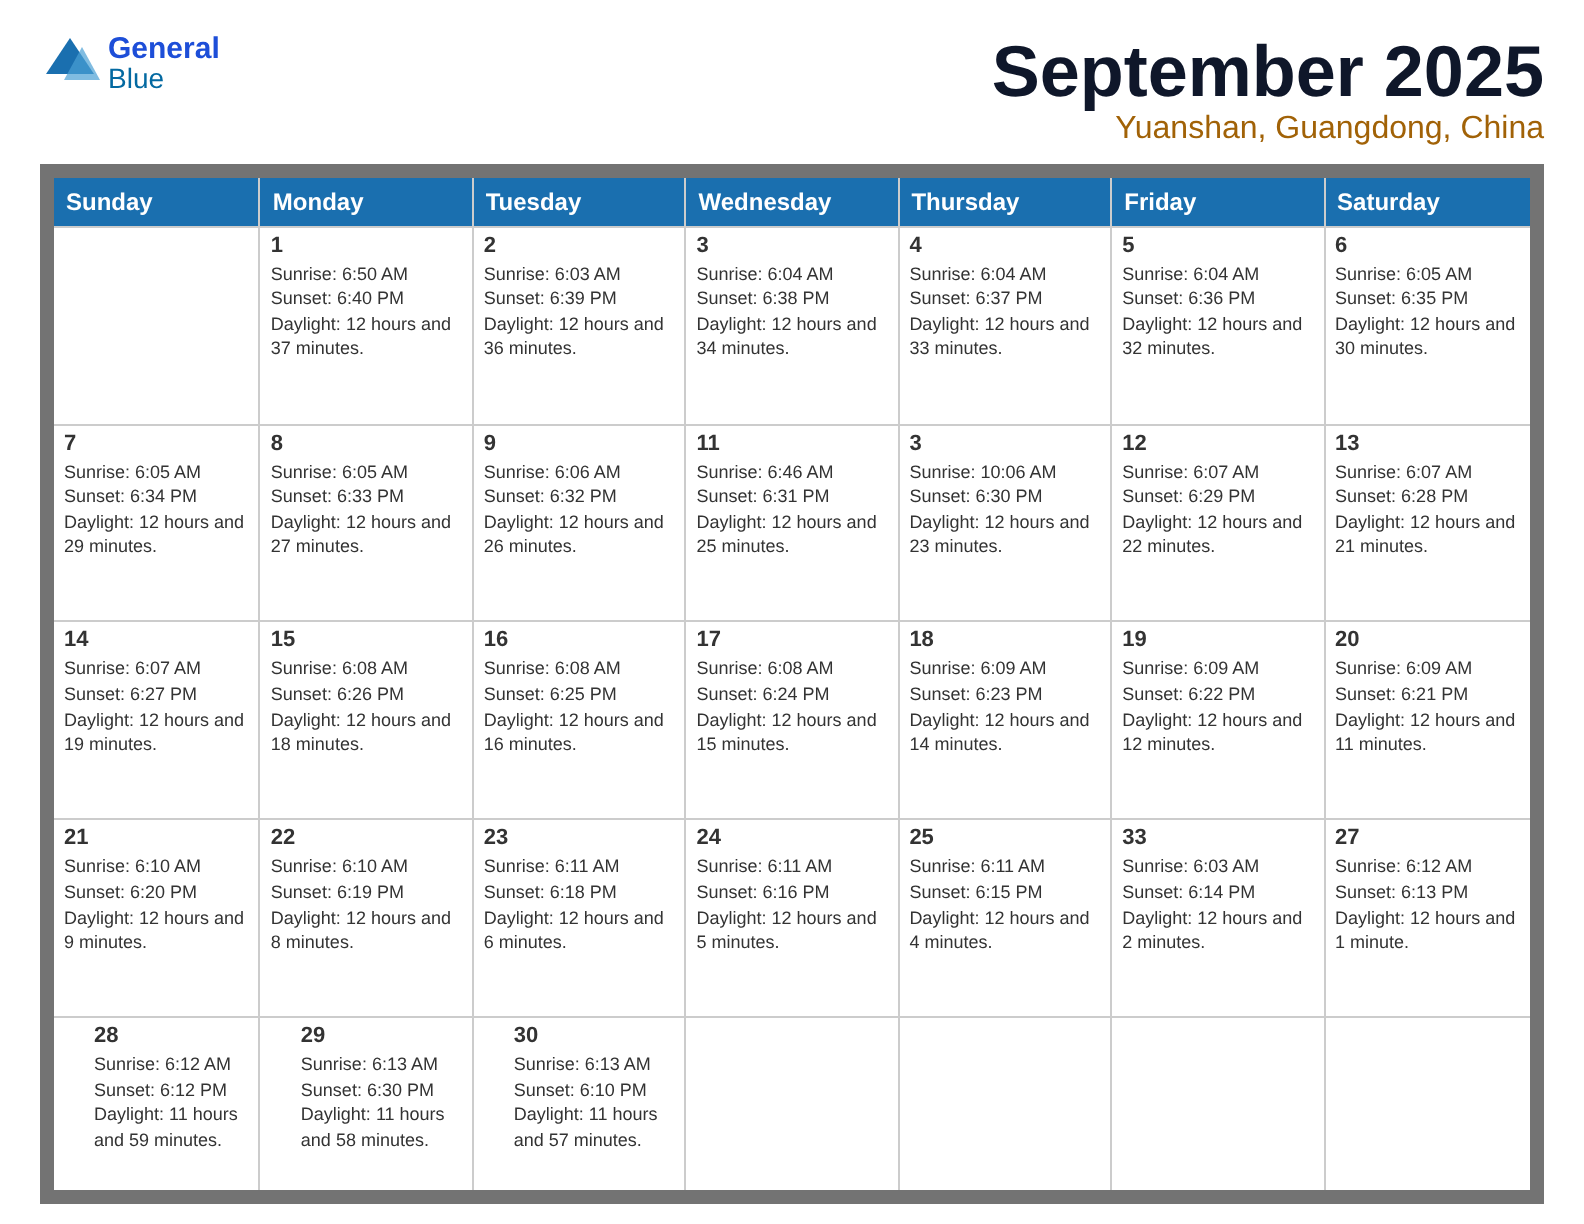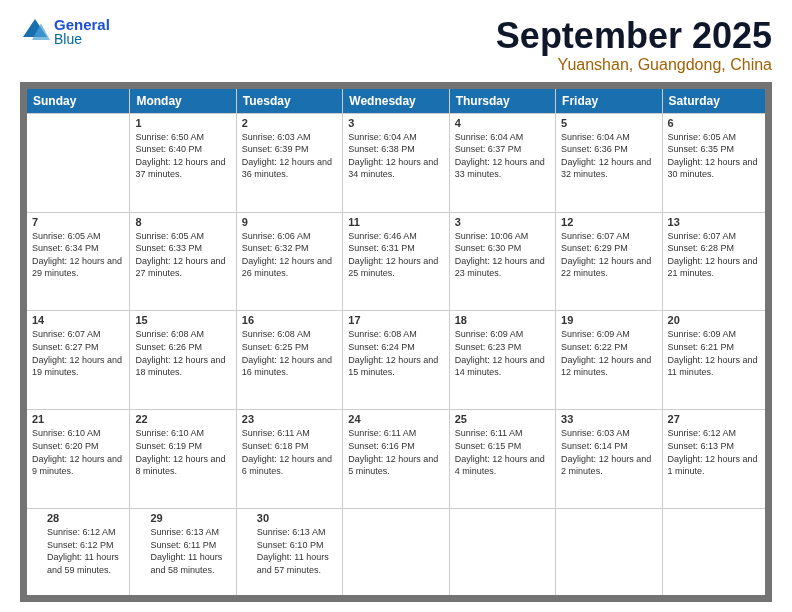--- a/index.html
+++ b/index.html
@@ -339,21 +339,21 @@
           <td>
             <span class="cell-number">28</span>
             <div class="cell-info">Sunrise: 6:12 AM
 Sunset: 6:12 PM
 Daylight: 11 hours
 and 59 minutes.</div>
           </td>
           <td>
             <span class="cell-number">29</span>
             <div class="cell-info">Sunrise: 6:13 AM
-Sunset: 6:11 PM
+Sunset: 6:30 PM
 Daylight: 11 hours
 and 58 minutes.</div>
           </td>
           <td>
             <span class="cell-number">30</span>
             <div class="cell-info">Sunrise: 6:13 AM
 Sunset: 6:10 PM
 Daylight: 11 hours
 and 57 minutes.</div>
           </td>

